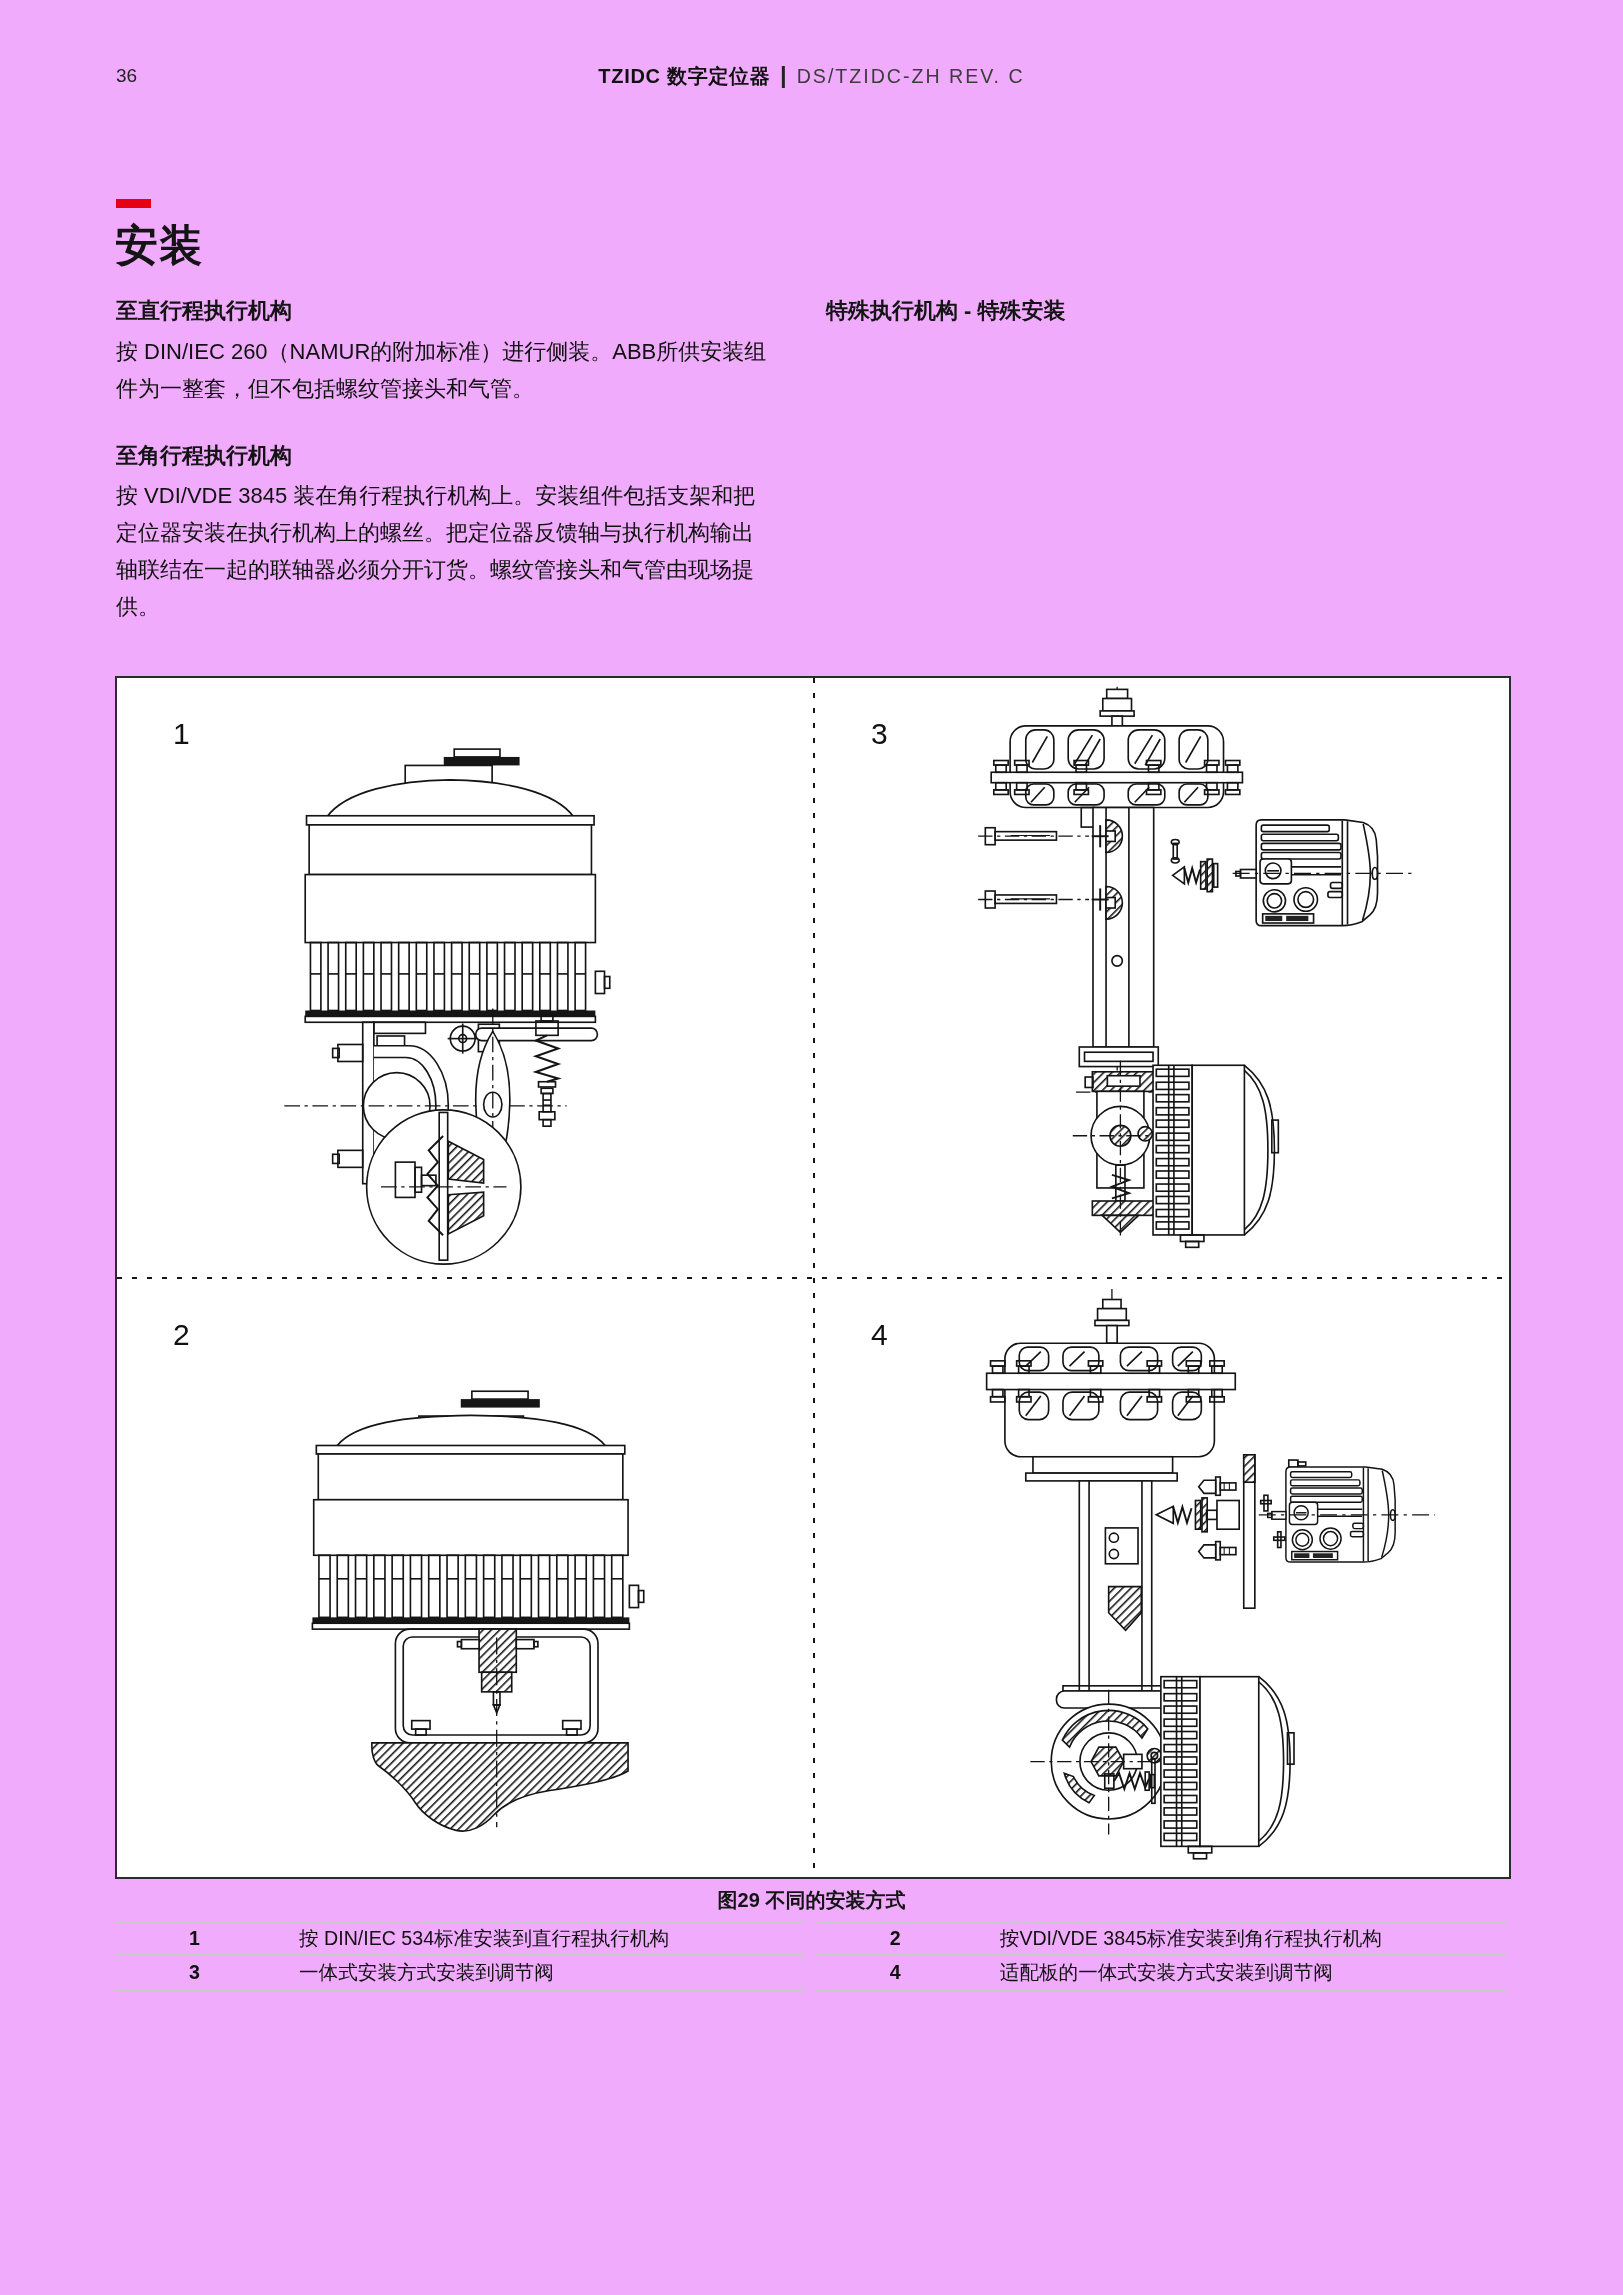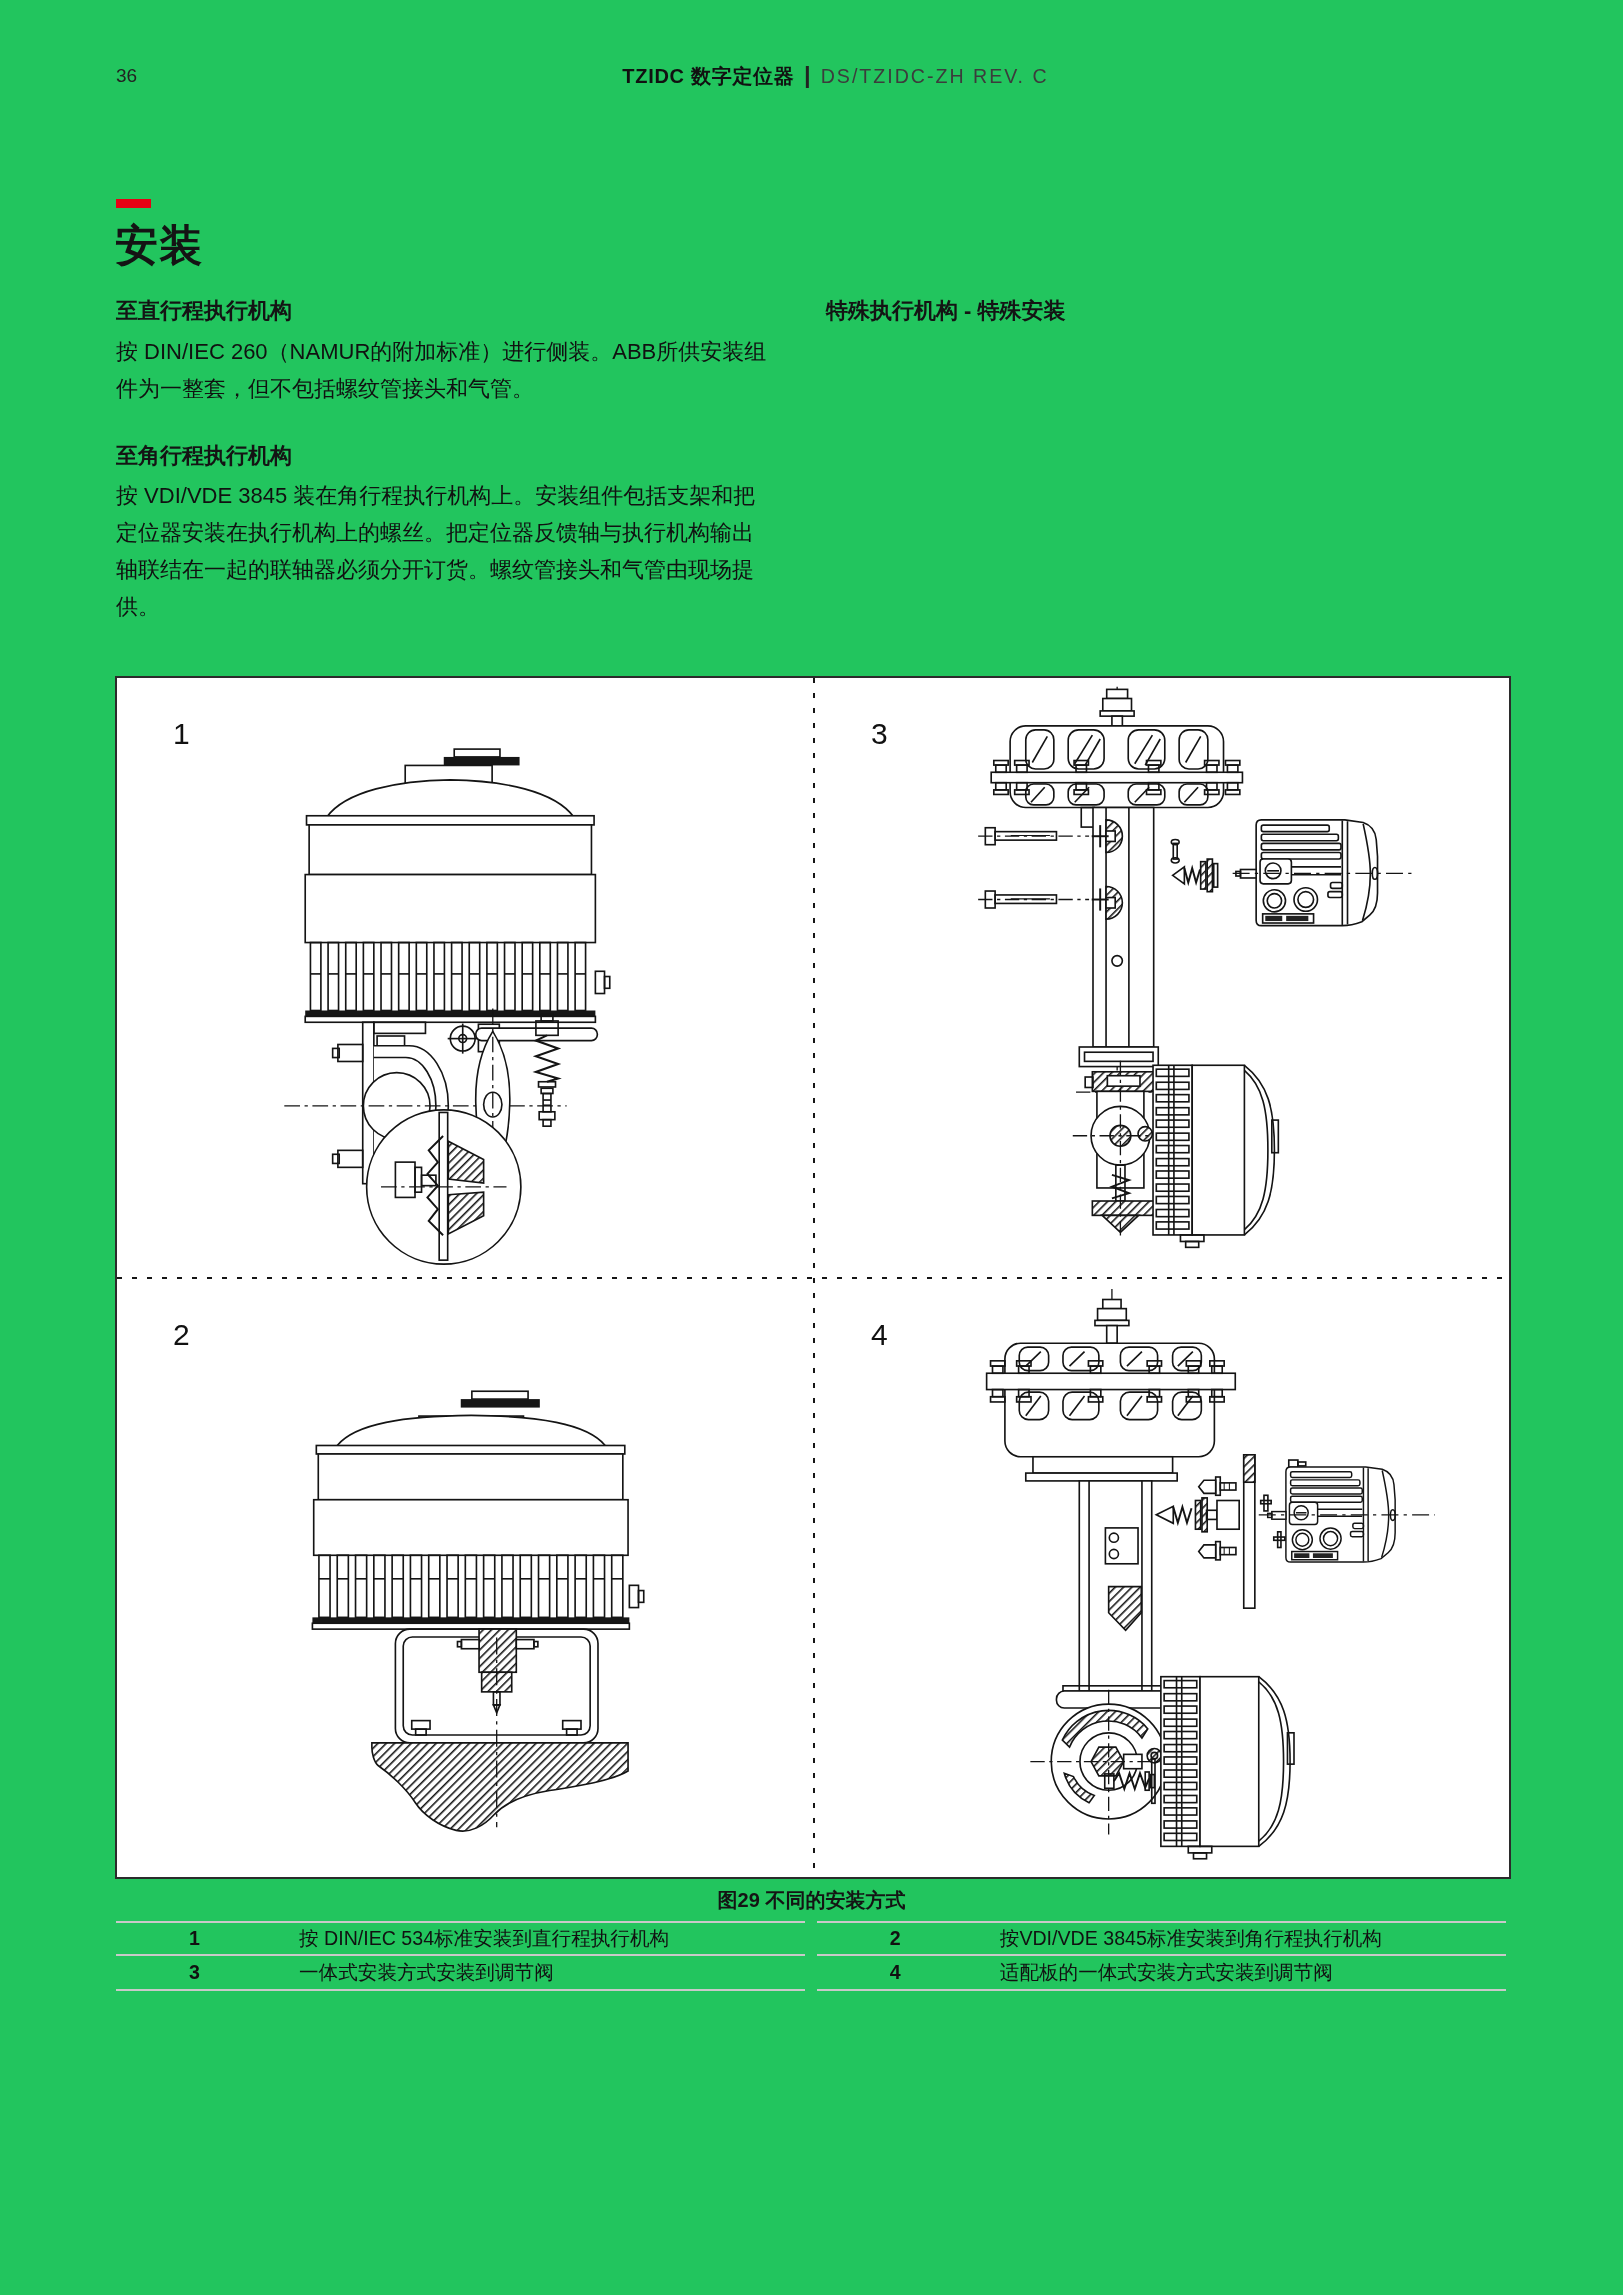--- a/index.html
+++ b/index.html
@@ -1,24 +1,24 @@
 <!DOCTYPE html>
 <html style="font-size:10.5px"><head>
 <meta charset="utf-8">
 <style>
   html,body{margin:0;padding:0;background:#888;}
   .page{
-    position:relative;width:1623px;height:2295px;background:#22c55e;
+    position:relative;width:1623px;height:2295px;background:#f0abfc;
     font-family:"Liberation Sans","DejaVu Sans",sans-serif;color:#141414;
     overflow:hidden;margin:0 auto;
   }
   
   .pagenum{position:absolute;left:116px;top:65px;font-size:19px;color:#222;}
   .hdr{position:absolute;left:50%;top:63px;transform:translateX(-50%);
-       display:flex;align-items:center;gap:11.8px;white-space:nowrap;margin-left:24px;}
+       display:flex;align-items:center;gap:11.8px;white-space:nowrap;}
   .hdr-title{font-size:20px;font-weight:bold;letter-spacing:0.7px;color:#111;}
   .hdr-sep{width:2.6px;height:22px;background:#222;}
   .hdr-doc{font-size:19.6px;letter-spacing:2px;color:#3c3c3c;}
   
   .accent{position:absolute;left:116px;top:199px;width:35px;height:8.5px;}
   .h1{position:absolute;left:115px;top:217px;font-size:43px;font-weight:bold;letter-spacing:1.3px;}
   
   .col{position:absolute;top:296px;}
   .col.left{left:116px;width:656px;}
   .col.right{left:826px;width:681px;}

